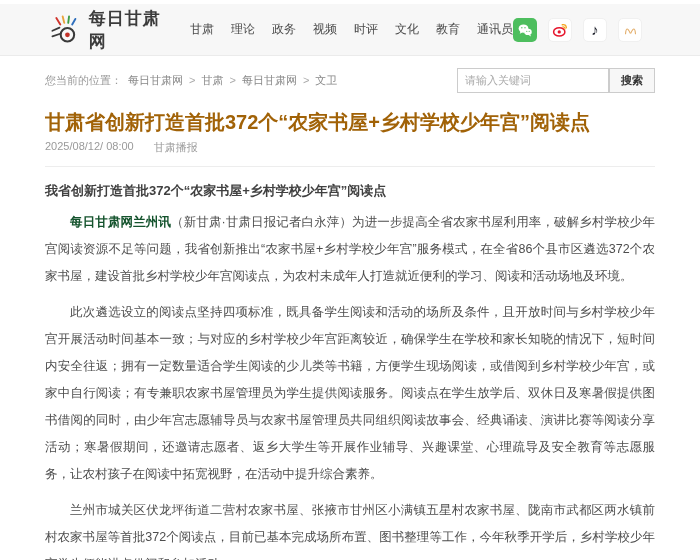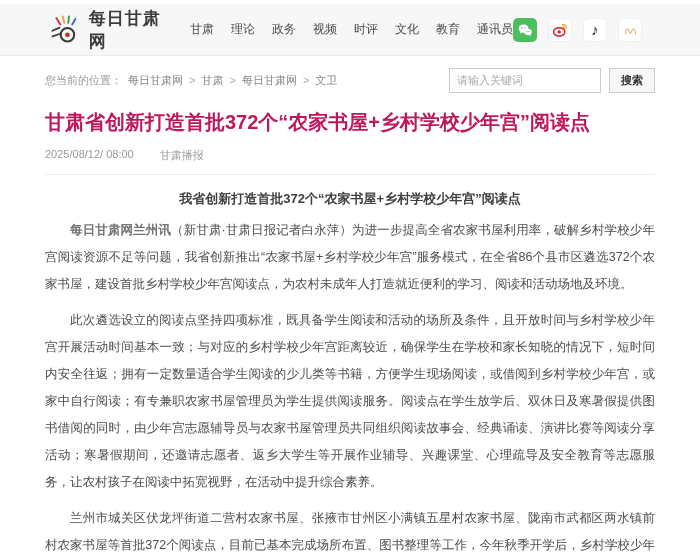--- a/index.html
+++ b/index.html
@@ -21,40 +21,40 @@
     border:1px solid #f0f0f0; }
   .sicon.wechat { background:#4dbe5e; border:none; }
   .sicon .note { font-size:15px; font-weight:bold; color:#161823; line-height:1; }
 
   
   .crumb-row { margin-top:8px; padding:0 45px; height:32px; display:flex;
     justify-content:space-between; }
   .crumb { font-size:11px; color:#999; display:flex; gap:6px; align-items:center; }
   .crumb .bc-link { color:#888; cursor:pointer; }
   .crumb .sep { color:#aaa; }
-  .searchbox { display:flex; align-items:center; gap:8px; }
+  .searchbox { display:flex; align-items:center; }
   .searchbox input { width:152px; height:25px; border:1px solid #ccc; background:#fff;
     font-size:11px; padding:0 7px; color:#555; outline:none;
     font-family:"Liberation Sans","DejaVu Sans",sans-serif; }
   .searchbox input::placeholder { color:#aaa; }
   .searchbox button { height:25px; padding:0 11px; font-size:11px; font-weight:bold;
     color:#333; background:#f7f7f7; border:1px solid #ccc; cursor:pointer;
     font-family:"Liberation Sans","DejaVu Sans",sans-serif; }
 
   
   .article { padding:0 45px; }
-  .title { margin-top:12px; font-size:20px; font-weight:bold; color:#be185d;
+  .title { margin-top:12px; font-size:20px; font-weight:bold; color:#a16207;
     line-height:1.4; }
-  .meta { margin-top:12px; font-size:11px; color:#9a9a9a; display:flex; gap:26px;text-align:right; }
+  .meta { margin-top:4px; font-size:11px; color:#9a9a9a; display:flex; gap:20px;text-align:right; }
   .divider { margin-top:11px; border-bottom:1px solid #ededed; }
-  .subtitle { margin-top:15px; text-align:center; font-size:13px; font-weight:bold;
+  .subtitle { margin-top:15px; text-align:left; font-size:13px; font-weight:bold;
     color:#404040; }
   .article p { margin-top:9px; font-size:12.5px; color:#4d4d4d; line-height:27px;
     text-indent:2em; text-align:justify; }
-  .article p .lead { font-weight:bold; color:#737373; }
+  .article p .lead { font-weight:bold; color:#14532d; }
 </style>
 </head>
 <body>
 
 <div class="topbar">
   <div class="logo">
     <svg viewBox="0 0 44 38">
       <line x1="13" y1="12" x2="8" y2="4" stroke="#d0342c" stroke-width="2.4" stroke-linecap="round"></line>
       <line x1="18" y1="10" x2="16" y2="2" stroke="#e8a33d" stroke-width="2.4" stroke-linecap="round"></line>
       <line x1="23" y1="10" x2="24" y2="2" stroke="#3f9d45" stroke-width="2.4" stroke-linecap="round"></line>

